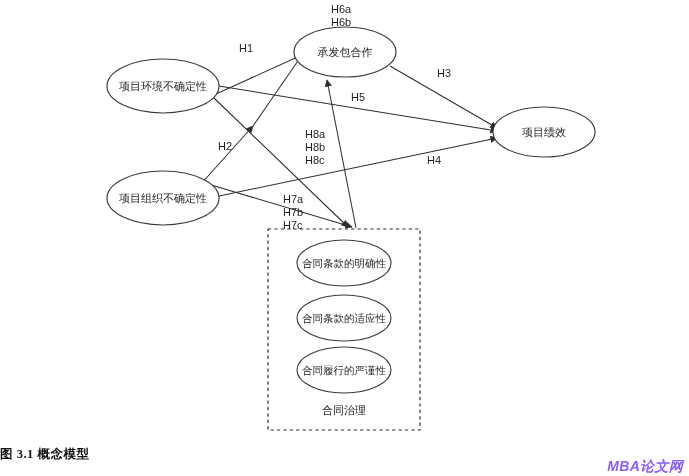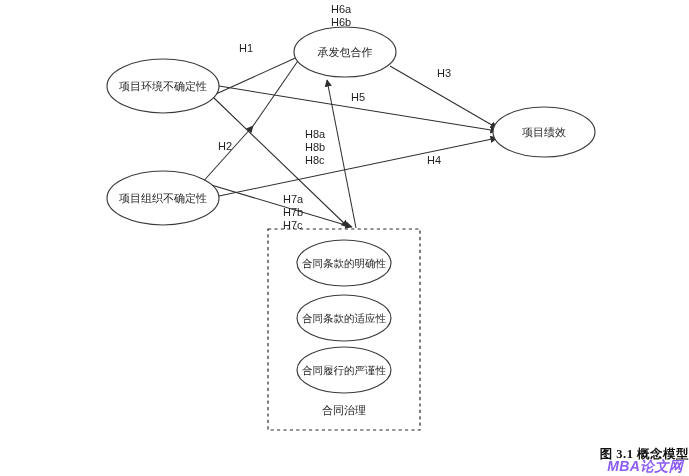--- a/index.html
+++ b/index.html
@@ -72,21 +72,21 @@
     font-size: 11px;
     fill: #1f1f1f;
     text-anchor: middle;
     dominant-baseline: middle;
   }
   #figure-caption {
     position: absolute;
     left: 0;
     top: 446px;
     width: 689px;
-    text-align: right;
+    text-align: left;
     font-size: 12.5px;
     font-weight: bold;
     color: #111111;
     letter-spacing: 0.5px;
     font-family: "Liberation Serif", "DejaVu Serif", serif;
   }
   #watermark {
     position: absolute;
     right: 6px;
     bottom: 2px;

